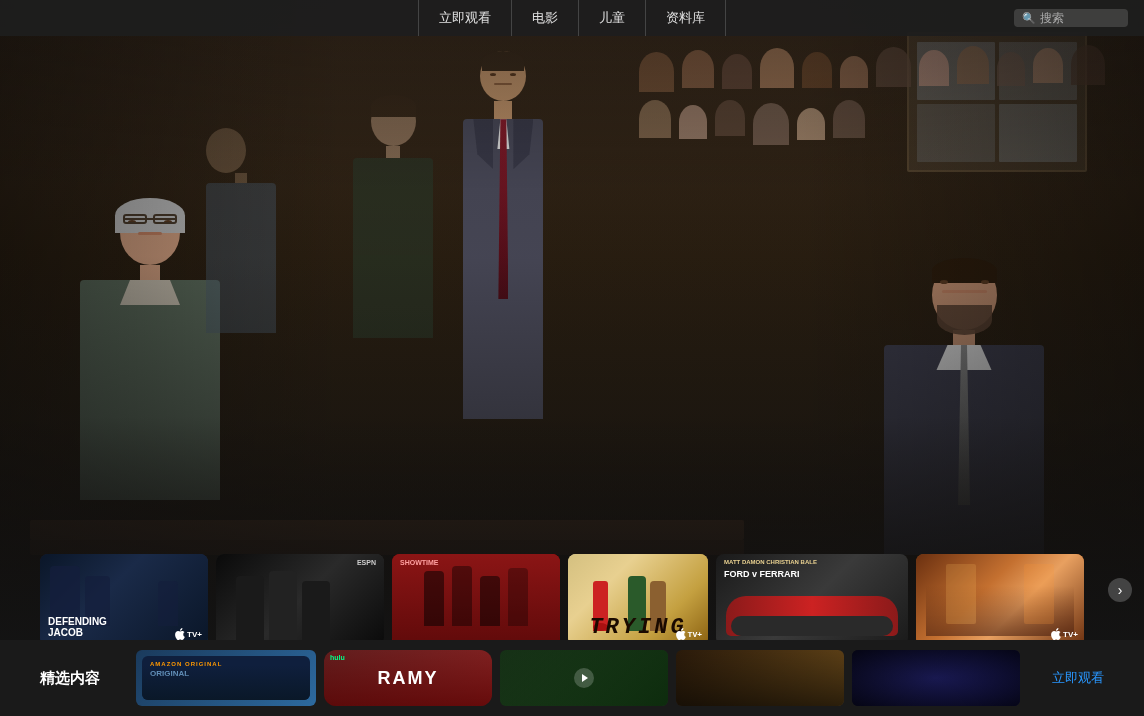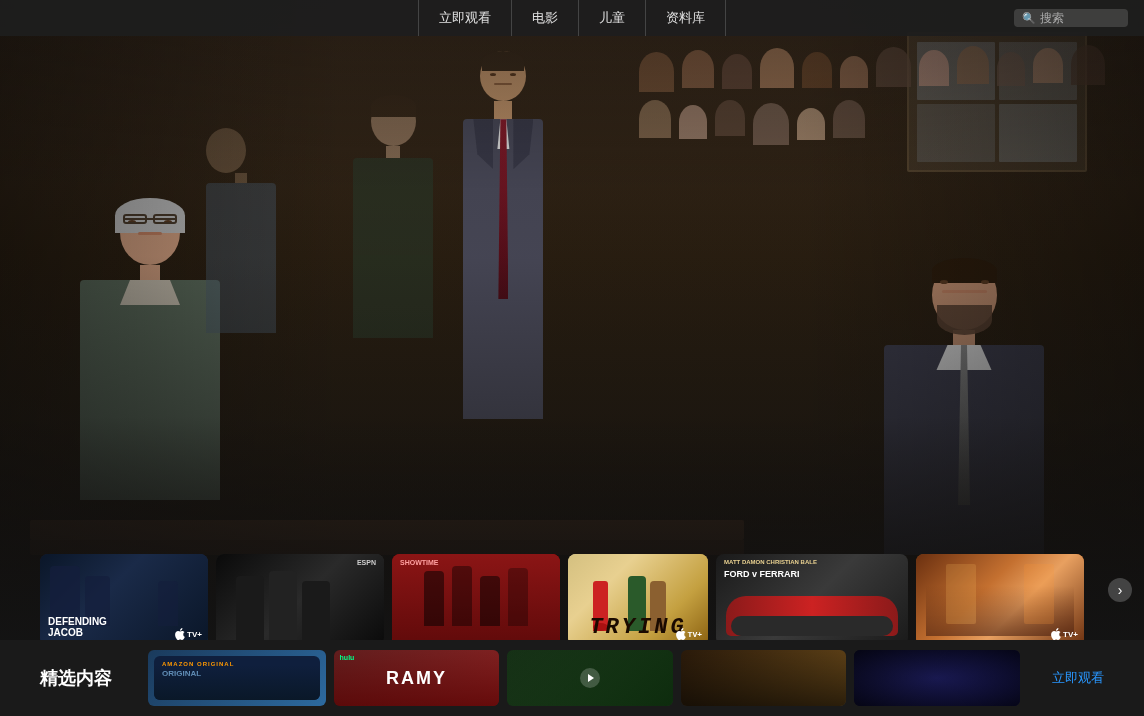--- a/index.html
+++ b/index.html
@@ -252,21 +252,21 @@
       left: 0;
       right: 0;
       height: 76px;
       background: #1a1a1a;
       z-index: 10;
       display: flex;
       align-items: center;
       padding: 0 40px;
     }
     .featured-label {
-      font-size: 18px;
+      font-size: 15px;
       font-weight: 600;
       color: white;
       margin-right: 20px;
       white-space: nowrap;
     }
     .featured-row {
       display: flex;
       gap: 8px;
       flex: 1;
     }
@@ -554,21 +554,21 @@
     <div class="featured-row">
 
       <div class="featured-card featured-card-1">
         <div style="background:#0f1f3d;flex:1;height:100%;border-radius:6px;position:relative;overflow:hidden;padding:5px 8px;">
           <div style="font-size:6px;color:#ff9900;font-weight:800;text-transform:uppercase;letter-spacing:1px;">AMAZON ORIGINAL</div>
           <div style="margin-top:2px;font-size:8px;color:#7ab0e0;font-weight:600;">ORIGINAL</div>
           <div style="position:absolute;bottom:0;left:0;right:0;height:35px;background:linear-gradient(to top,#0a1828,transparent);"></div>
         </div>
       </div>
 
-      <div class="featured-card" style="background:linear-gradient(135deg,#2a0a0a 0%,#6a1010 100%);border-radius:6px;display:flex;align-items:center;justify-content:center;position:relative;overflow:hidden;">
+      <div class="featured-card" style="background:linear-gradient(135deg,#2a0a0a 0%,#6a1010 100%);border-radius:12px;display:flex;align-items:center;justify-content:center;position:relative;overflow:hidden;">
         <div style="position:absolute;inset:0;background:linear-gradient(to bottom,rgba(180,60,60,0.4),rgba(100,10,10,0.8));"></div>
         <span style="font-size:18px;font-weight:800;color:white;text-transform:uppercase;z-index:1;letter-spacing:2px;">RAMY</span>
         <div style="position:absolute;top:4px;left:6px;font-size:7px;color:#00ff88;font-weight:800;">hulu</div>
       </div>
 
       <div class="featured-card" style="background:linear-gradient(135deg,#0a1a0a 0%,#1a3a1a 100%);border-radius:6px;overflow:hidden;position:relative;">
         <div style="position:absolute;inset:0;background:linear-gradient(135deg,rgba(50,100,50,0.3),rgba(10,40,10,0.8));"></div>
         <div style="position:absolute;inset:0;display:flex;align-items:center;justify-content:center;">
           <div style="width:20px;height:20px;background:rgba(255,255,255,0.2);border-radius:50%;display:flex;align-items:center;justify-content:center;">
             <div style="width:0;height:0;border-left:6px solid white;border-top:4px solid transparent;border-bottom:4px solid transparent;margin-left:2px;"></div>

